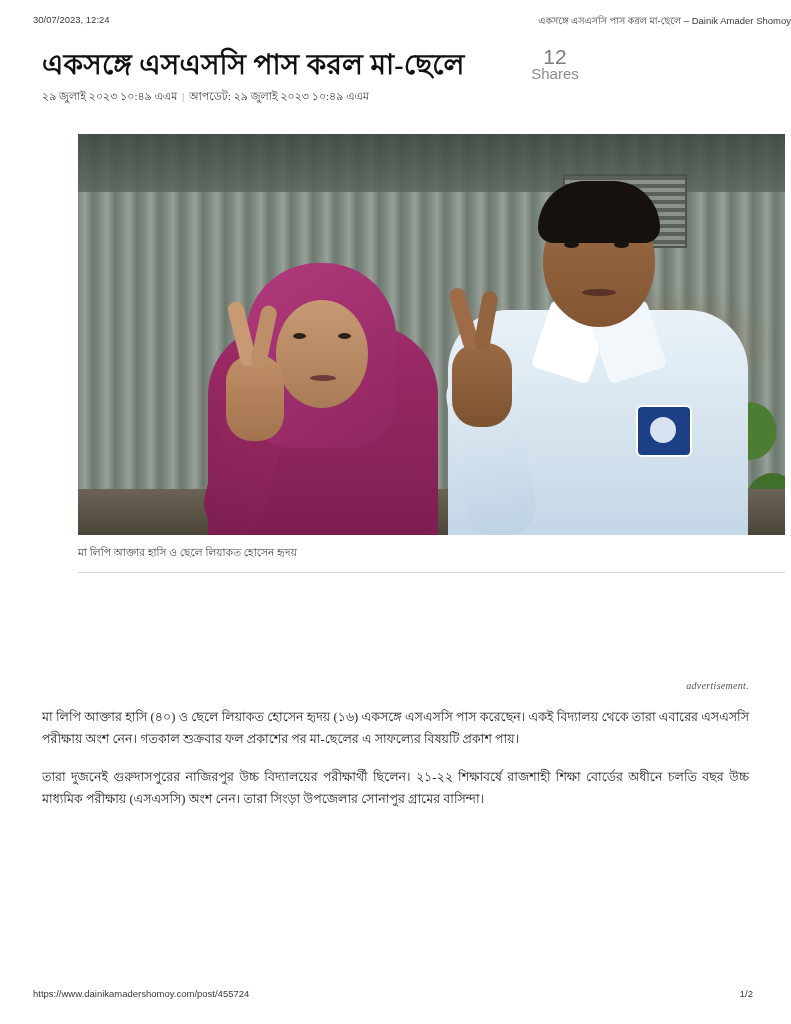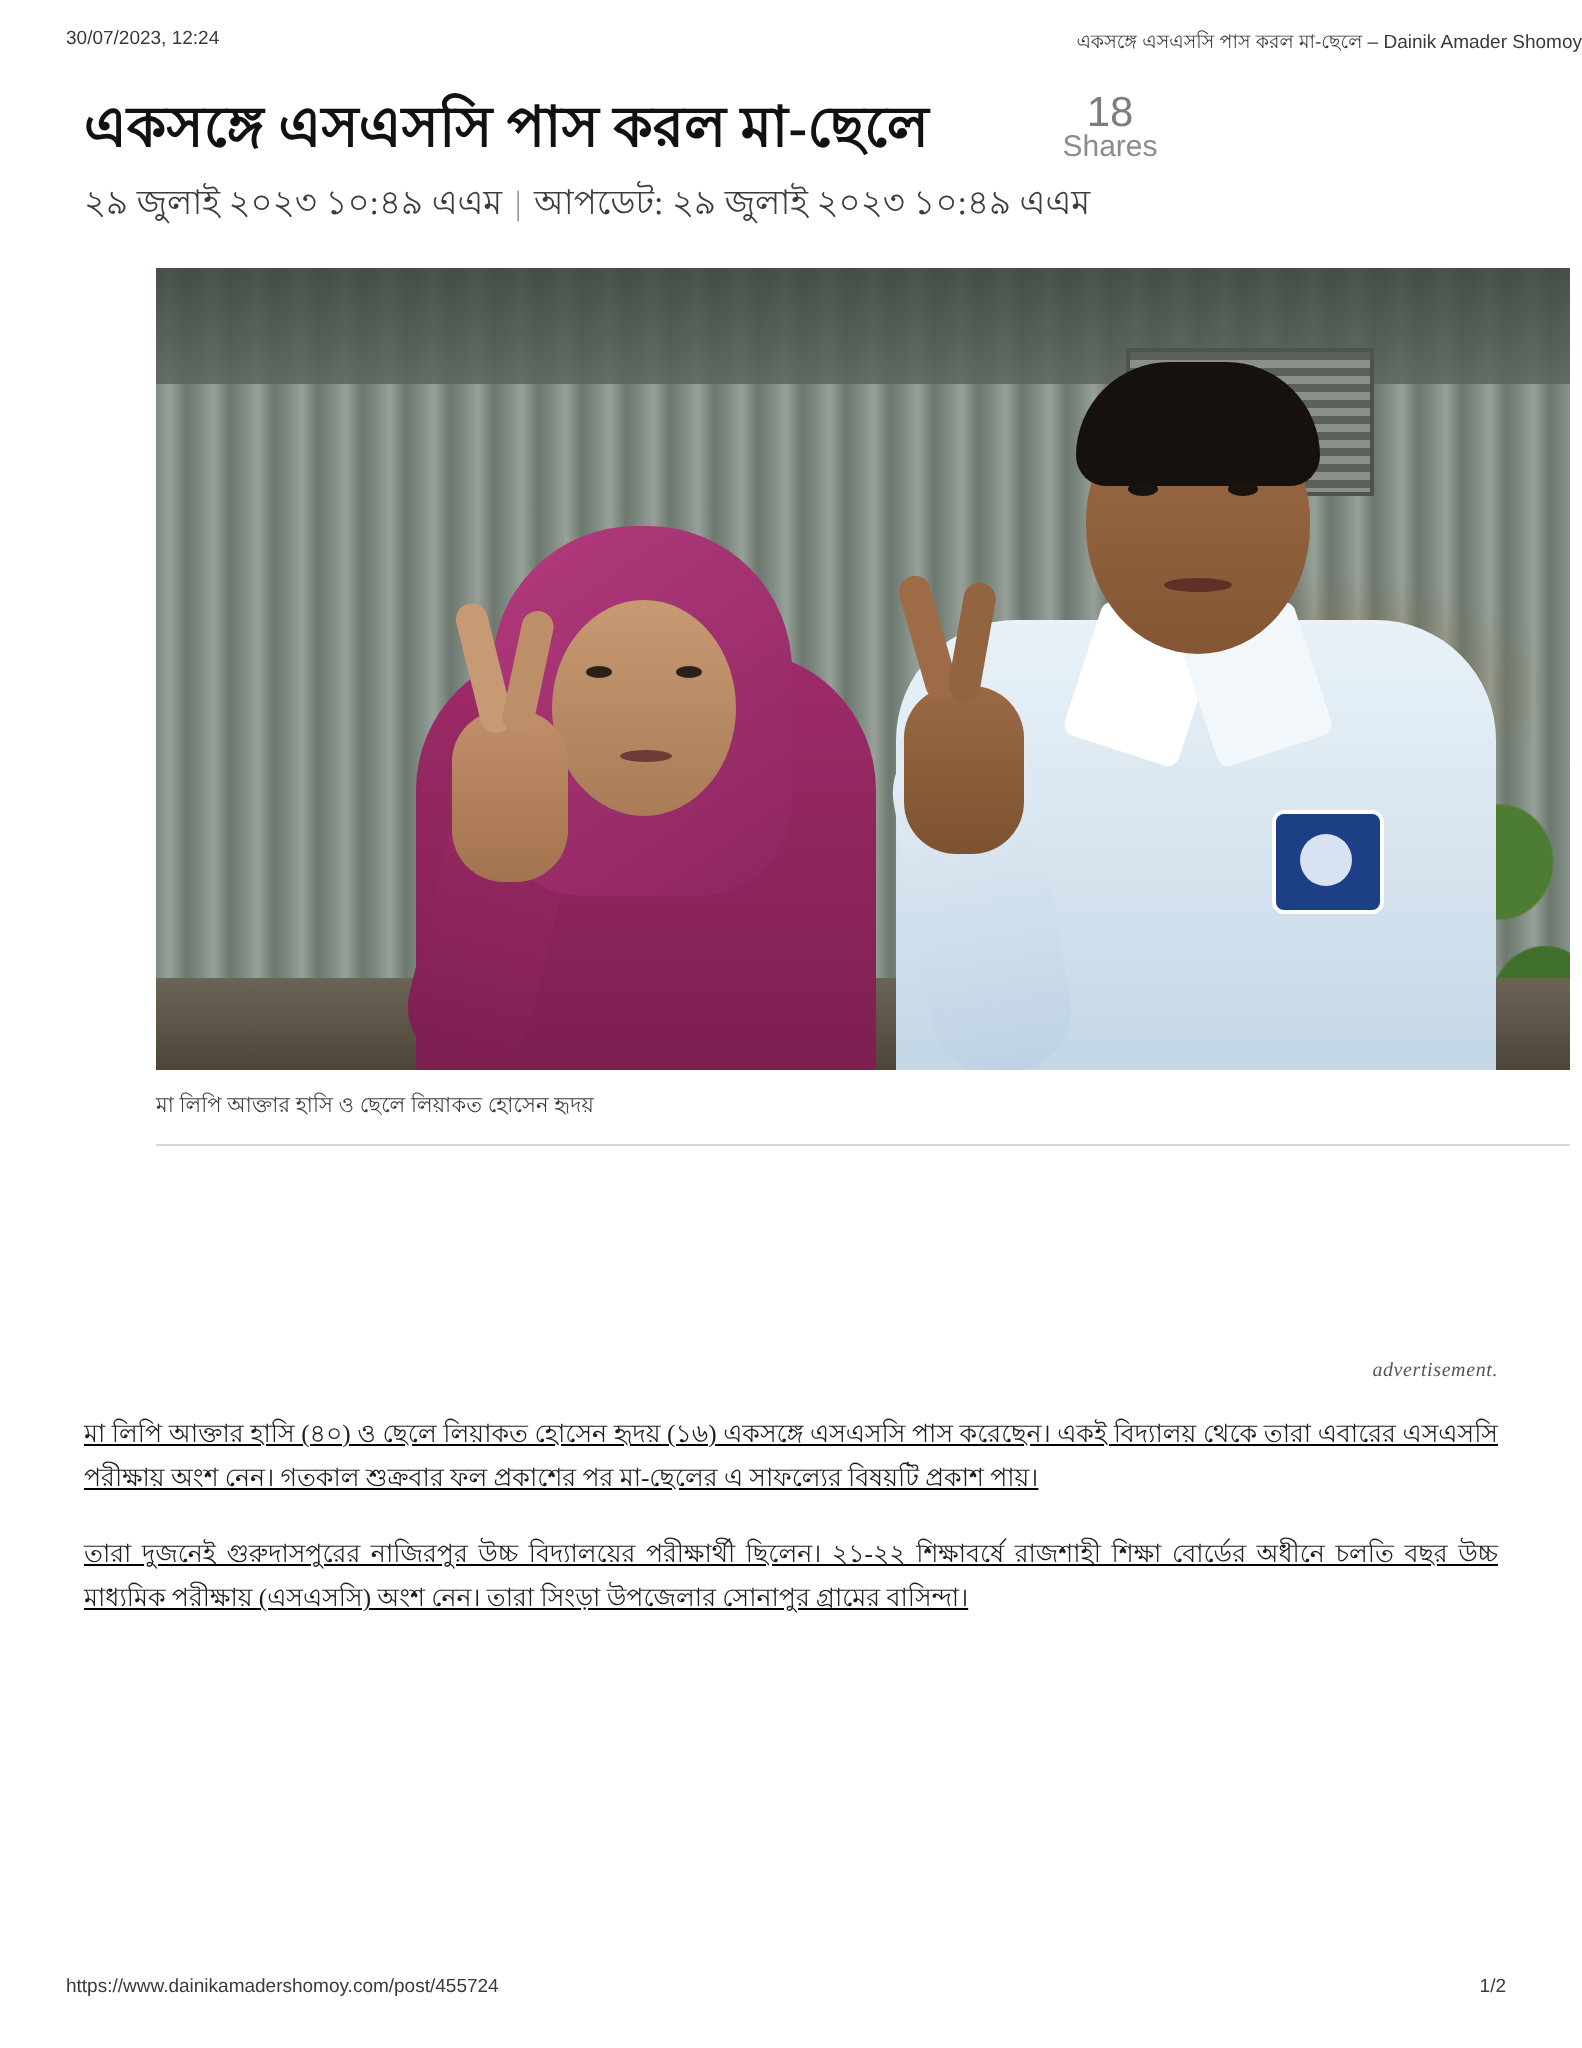--- a/index.html
+++ b/index.html
@@ -65,21 +65,21 @@
 
   .byline {
     margin-top: 18px;
     font-size: 10px;
     color: #9a9a9a;
     letter-spacing: 0.2px;
   }
 
   .timestamps {
     margin-top: 4px;
-    font-size: 17px;
+    font-size: 11px;
     color: #3c3c3c;
   }
   .timestamps .sep {
     color: #999;
     padding: 0 2px;
   }
 
   
   .share-box {
     position: absolute;
@@ -287,21 +287,20 @@
     font-size: 10px;
     color: #555555;
     letter-spacing: .3px;
   }
 
   .body-copy {
     position: absolute;
     left: 42px;
     top: 706px;
     width: 707px;
-    text-decoration: underline;
   }
   .body-copy p {
     margin: 0 0 16px 0;
     font-size: 12.6px;
     line-height: 1.75;
     color: #1d1d1d;
     text-align: justify;
   }
 
   
@@ -332,21 +331,21 @@
     <h1 class="headline">একসঙ্গে এসএসসি পাস করল মা-ছেলে</h1>
     <div class="timestamps">
       <span>২৯ জুলাই ২০২৩ ১০:৪৯ এএম</span>
       <span class="sep">|</span>
       <span>আপডেট:</span>
       <span>২৯ জুলাই ২০২৩ ১০:৪৯ এএম</span>
     </div>
   </div>
 
   <div class="share-box">
-    <div class="count">18</div>
+    <div class="count">12</div>
     <div class="label">Shares</div>
   </div>
 
   <div class="photo-wrap">
     <div class="photo">
       <div class="ph-wall"></div>
       <div class="ph-wall-dark"></div>
       <div class="ph-rust"></div>
       <div class="ph-vent"></div>
       <div class="ph-plant"></div>

